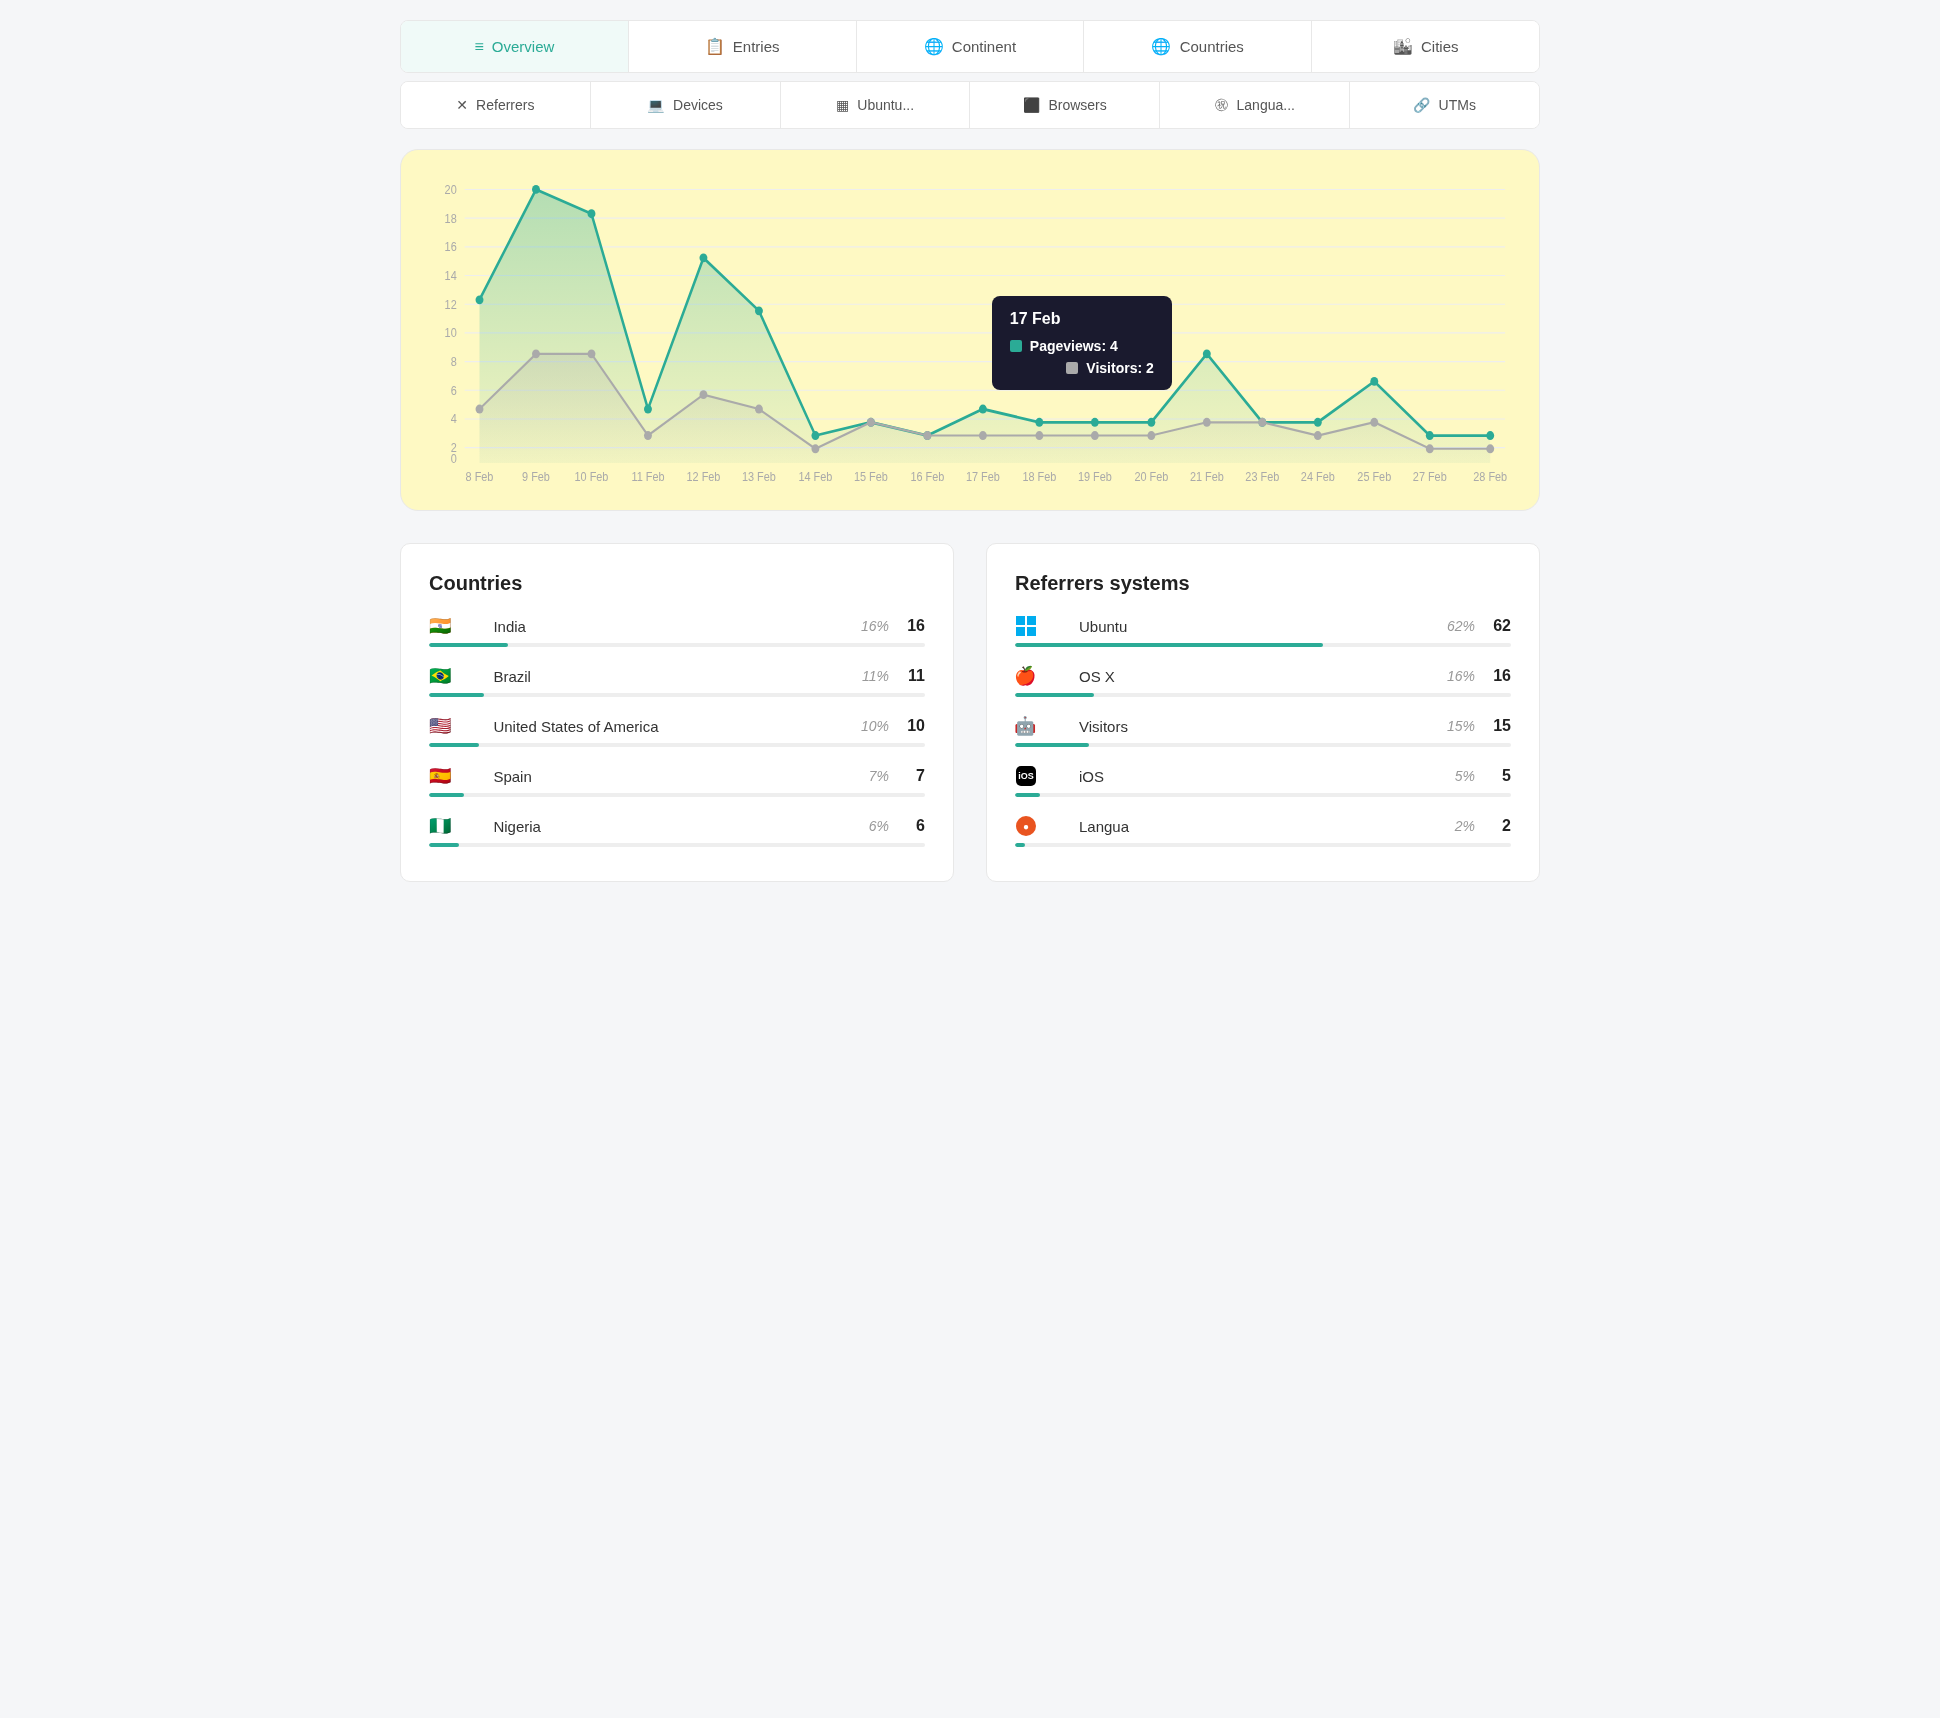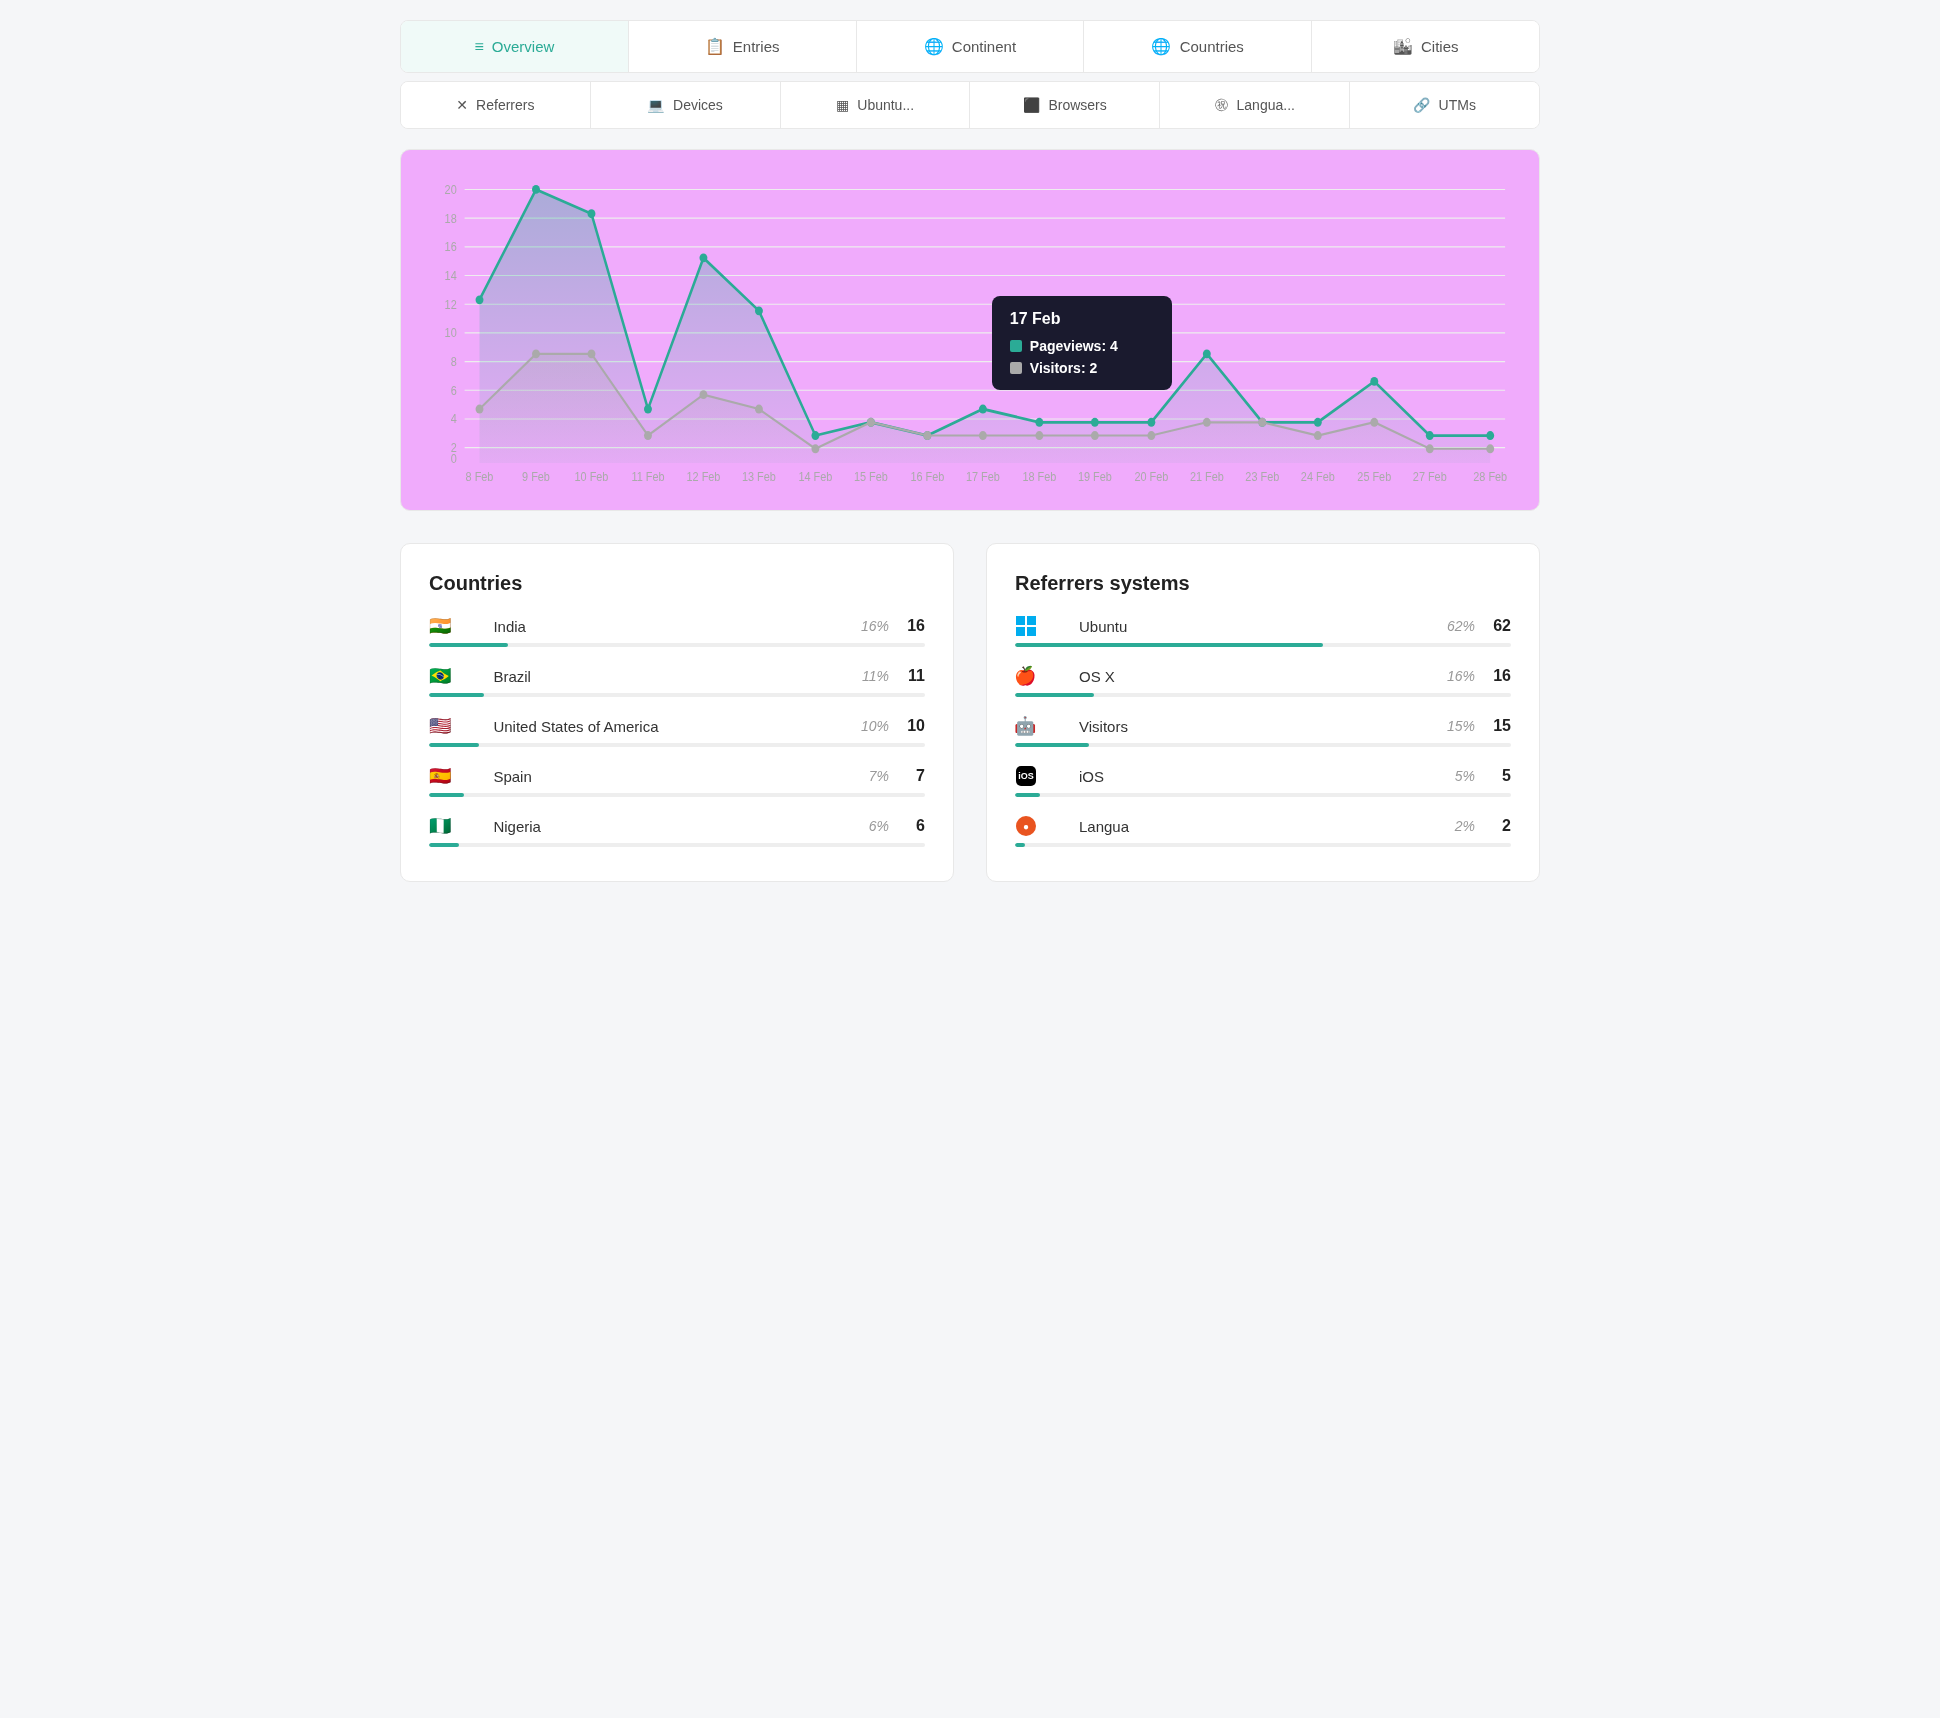--- a/index.html
+++ b/index.html
@@ -64,22 +64,22 @@
       padding: 14px 10px;
       cursor: pointer;
       color: #555;
       font-size: 14px;
       border-right: 1px solid #e8e8e8;
       background: #fff;
     }
     .nav-tab-2:last-child { border-right: none; }
     
     .chart-container {
-      background: #f0abfc;
-      border-radius: 10px;
+      background: #fef9c3;
+      border-radius: 18px;
       padding: 24px 24px 16px;
       margin-bottom: 32px;
       border: 1px solid #e8e8e8;
       position: relative;
     }
     .chart-area {
       position: relative;
       height: 320px;
     }
     .chart-svg {
@@ -106,21 +106,21 @@
       margin-bottom: 10px;
     }
     .tooltip-row {
       display: flex;
       align-items: center;
       gap: 8px;
       margin-bottom: 6px;
       font-size: 14px;
       font-weight: bold;
     }
-    .tooltip-row:last-child { margin-bottom: 0; }
+    .tooltip-row:last-child { margin-bottom: 0; justify-content: flex-end; }
     .tooltip-dot {
       width: 12px;
       height: 12px;
       border-radius: 2px;
       flex-shrink: 0;
     }
     
     .bottom-panels {
       display: grid;
       grid-template-columns: 1fr 1fr;

